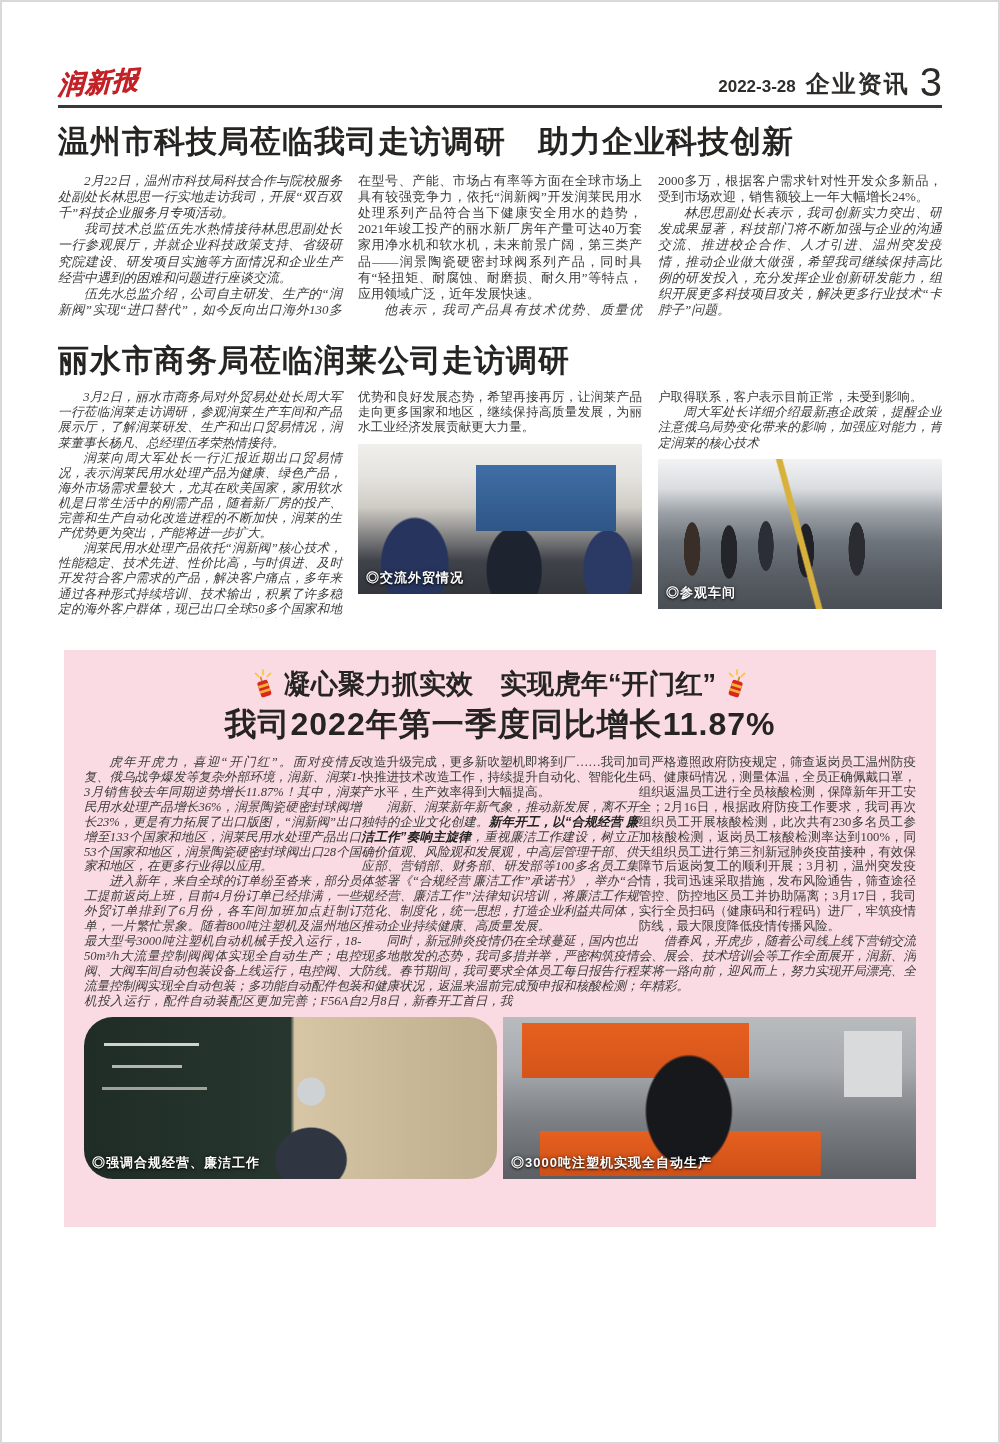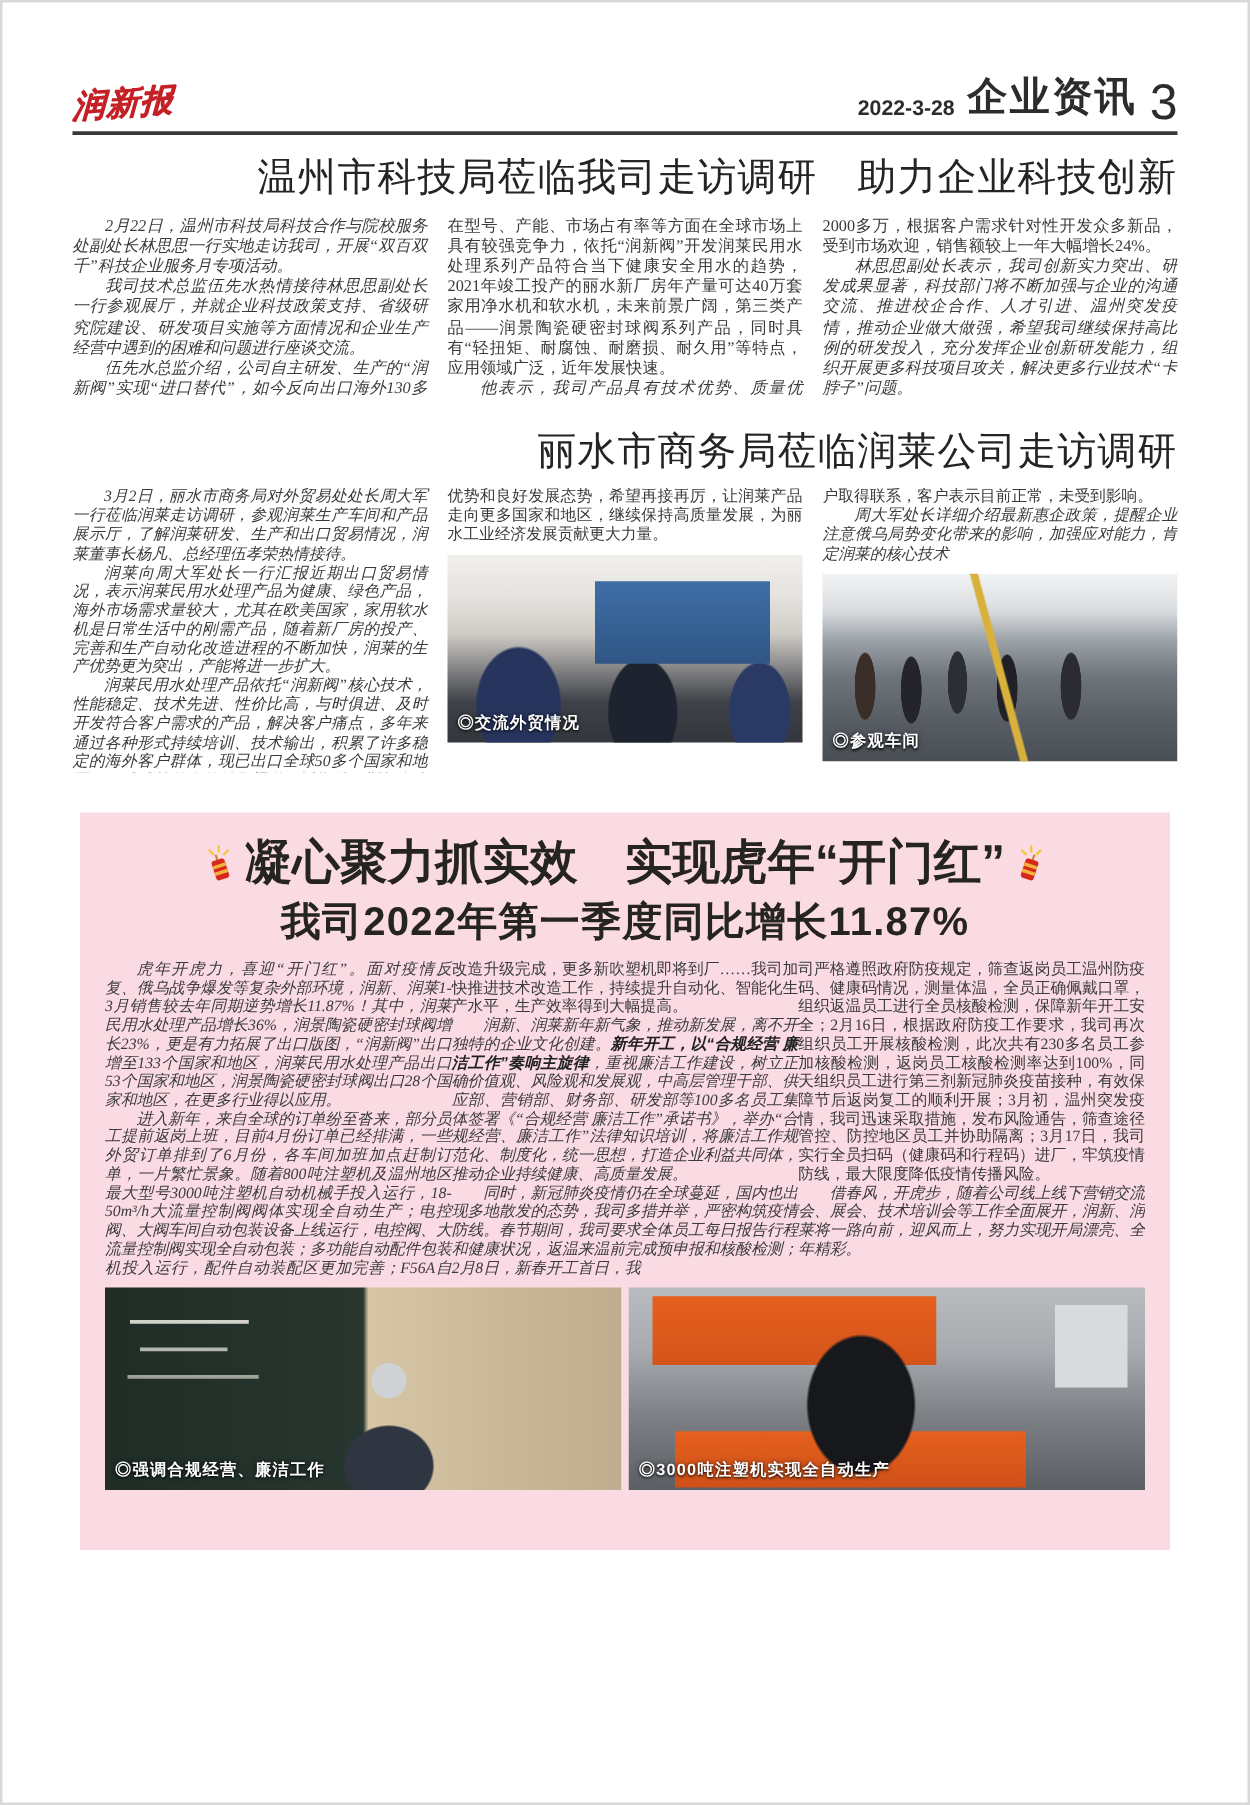--- a/index.html
+++ b/index.html
@@ -21,29 +21,29 @@
   .logo{
     font-family:"DejaVu Serif",serif;
     font-style:italic; font-weight:bold;
     font-size:26px; color:#c42127;
     transform:rotate(-4deg) skewX(-6deg);
     letter-spacing:1px;
     text-shadow:0.5px 0.5px 0 #c42127;
   }
   .mast-right{ display:flex; align-items:flex-end; gap:10px; color:#2e2c2a; }
   .mast-date{ font-family:"Liberation Sans",sans-serif; font-weight:bold; font-size:17px; padding-bottom:3px; }
-  .mast-section{ font-family:Liberation Serif, serif; font-weight:bold; font-size:32px; letter-spacing:2px; }
+  .mast-section{ font-family:Liberation Serif, serif; font-weight:bold; font-size:24px; letter-spacing:2px; }
   .mast-pagenum{ font-family:"Liberation Sans",sans-serif; font-weight:normal; font-size:40px; line-height:0.9; }
   .rule{ height:3px; background:#3a3836; margin-top:5px; }
 
   
   .a-title{
     font-family:"Liberation Sans","DejaVu Sans",sans-serif;
-    font-weight:normal; color:#262422;
-    text-align:right; letter-spacing:1px;
+    font-weight:bold; color:#262422;
+    text-align:left; letter-spacing:1px;
     font-size:31px; line-height:1.15;
   }
   .a1-title{ margin-top:16px; margin-bottom:13px; }
   .a2-title{ margin-top:24px; margin-bottom:12px; }
 
   
   .cols{ display:flex; gap:16px; text-align:justify; }
   .col{ flex:1; min-width:0; }
   .col p{ font-size:13px; line-height:16.2px; }
   .cols-a2 .col p{ font-size:12.6px; line-height:15.1px; }
@@ -108,21 +108,21 @@
     radial-gradient(ellipse 45px 70px at 55% 84%, #1d2430 60%, transparent 63%),
     radial-gradient(ellipse 40px 65px at 88% 84%, #2b3a64 60%, transparent 63%),
     linear-gradient(180deg,#f0efec 0%,#e5e3df 22%,#cfccc6 42%,#3f4249 78%,#33363c 100%);
   }
   .ph-a3-1{ background:
     linear-gradient(rgba(240,240,230,.85),rgba(240,240,230,.85)) 20px 26px / 95px 3px no-repeat,
     linear-gradient(rgba(240,240,230,.7),rgba(240,240,230,.7)) 28px 48px / 70px 3px no-repeat,
     linear-gradient(rgba(240,240,230,.6),rgba(240,240,230,.6)) 18px 70px / 105px 3px no-repeat,
     radial-gradient(circle 16px at 55% 46%, #cfd2d4 86%, transparent 90%),
     radial-gradient(ellipse 58px 52px at 55% 88%, #2f3642 60%, transparent 63%),
-    linear-gradient(90deg,#1f2d26 0%,#27362e 50%,#d6c6a6 51%,#c9b897 78%,#bfae8d 100%);
+    linear-gradient(90deg,#1f2d26 0%,#27362e 50%,#d6c6a6 51%,#c9b897 78%,#bfae8d 100%); border-radius: 29px;
   }
   .ph-a3-2{ background:
     linear-gradient(#d9dadc,#d9dadc) 96% 14% / 58px 66px no-repeat,
     radial-gradient(ellipse 70px 90px at 45% 58%, #17181c 60%, transparent 63%),
     linear-gradient(#e6601f,#d4541a) 10% 6% / 55% 34% no-repeat,
     linear-gradient(#e6601f,#cf5018) 28% 98% / 68% 28% no-repeat,
     linear-gradient(180deg,#b9bcbf 0%,#a6a9ad 32%,#7e8185 62%,#5b5e62 100%);
   }
   .ph-a3-3{ background:
     linear-gradient(#2f6fc0,#2558a0) 92% 82% / 55px 45px no-repeat,
@@ -135,21 +135,21 @@
   
   .pink{
     margin:32px 6px 0;
     background:#fadbe3;
     padding:18px 20px 0;
   }
   .pink-title{
     font-family:"Liberation Sans","DejaVu Sans",sans-serif;
     font-weight:bold; color:#262422; text-align:center;
   }
-  .pink-title-1{ font-size:38px; line-height:1.2; display:flex; align-items:center; justify-content:center; gap:8px; }
+  .pink-title-1{ font-size:27px; line-height:1.2; display:flex; align-items:center; justify-content:center; gap:8px; }
   .pink-title-2{ font-size:32px; line-height:1.2; margin-top:4px; letter-spacing:1px; }
   .fc-icon{ width:26px; height:30px; flex:none; }
   .pink .cols{ margin-top:12px; gap:0; height:252px; overflow:hidden; }
   .pink .col p{ font-size:12.6px; line-height:14.9px; color:#3b3b3b; }
   .pink b{ font-family:"Liberation Sans",sans-serif; color:#222; }
   .row-a3{ height:162px; margin-top:10px; gap:6px; }
   .pink-bottom-pad{ height:48px; }
 </style>
 </head>
 <body>

